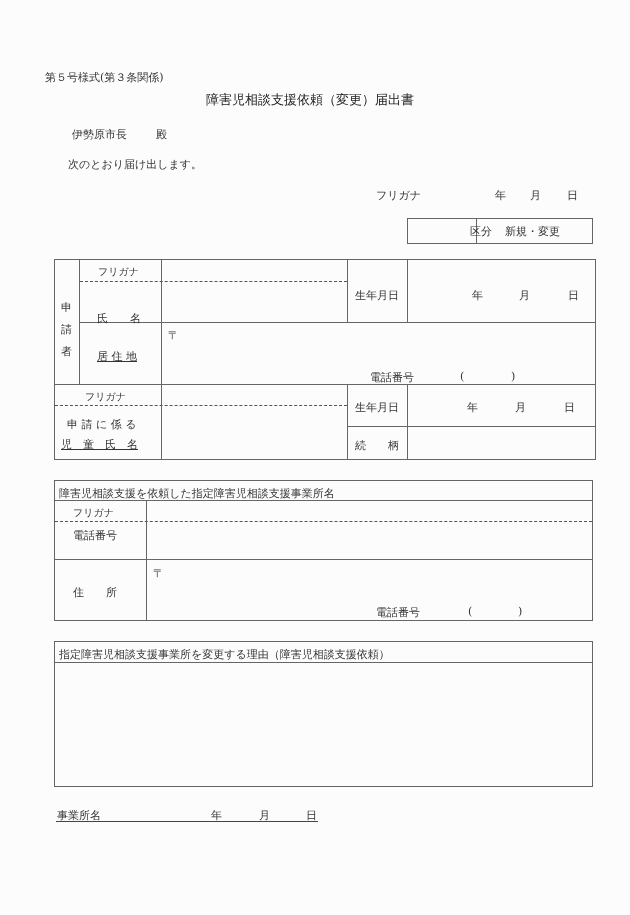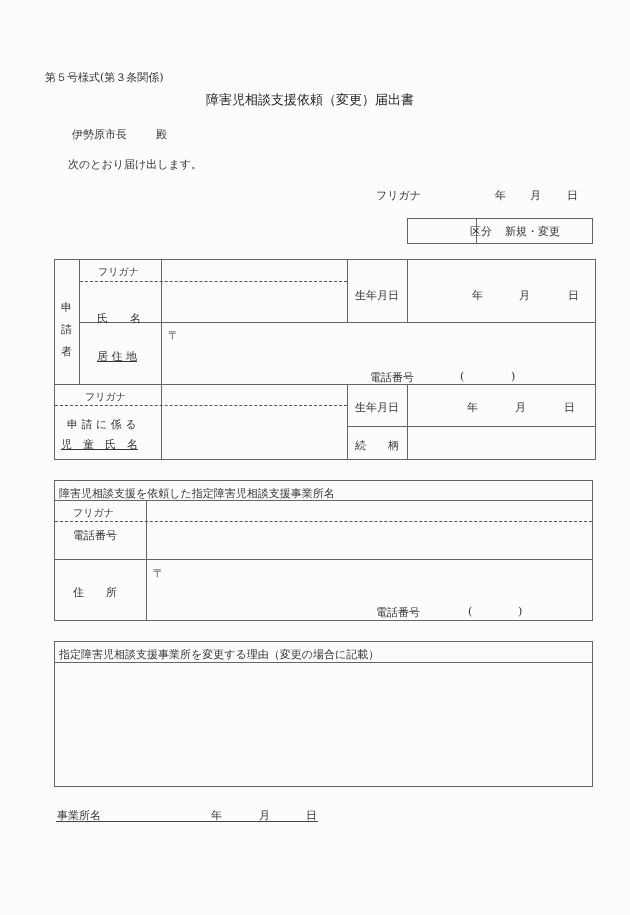--- a/index.html
+++ b/index.html
@@ -117,21 +117,21 @@
   <div class="field" style="left:476px;top:604px;width:40px;height:14px;"></div>
   <div class="abs" style="left:518px;top:605px;">)</div>
 </div>
 
 <div>
   <div class="line h" style="left:54px;top:641px;width:539px;"></div>
   <div class="line h" style="left:54px;top:662px;width:539px;"></div>
   <div class="line h" style="left:54px;top:786px;width:539px;"></div>
   <div class="line v" style="left:54px;top:641px;height:146px;"></div>
   <div class="line v" style="left:592px;top:641px;height:146px;"></div>
-  <div class="abs" style="left:59px;top:647px;">指定障害児相談支援事業所を変更する理由（変更の場合に記載）</div>
+  <div class="abs" style="left:59px;top:647px;">指定障害児相談支援事業所を変更する理由（障害児相談支援依頼）</div>
   <textarea class="field" style="left: 57px; top: 665px; width: 532px; height: 118px; resize: none;"></textarea>
 </div>
 
 <div>
   <div class="abs" style="left:57px;top:808px;">事業所名</div>
   <div class="abs" style="left:211px;top:808px;">年</div>
   <div class="abs" style="left:259px;top:808px;">月</div>
   <div class="abs" style="left:306px;top:808px;">日</div>
   <div class="line h" style="left:56px;top:821px;width:262px;background:#444;"></div>
 </div>

